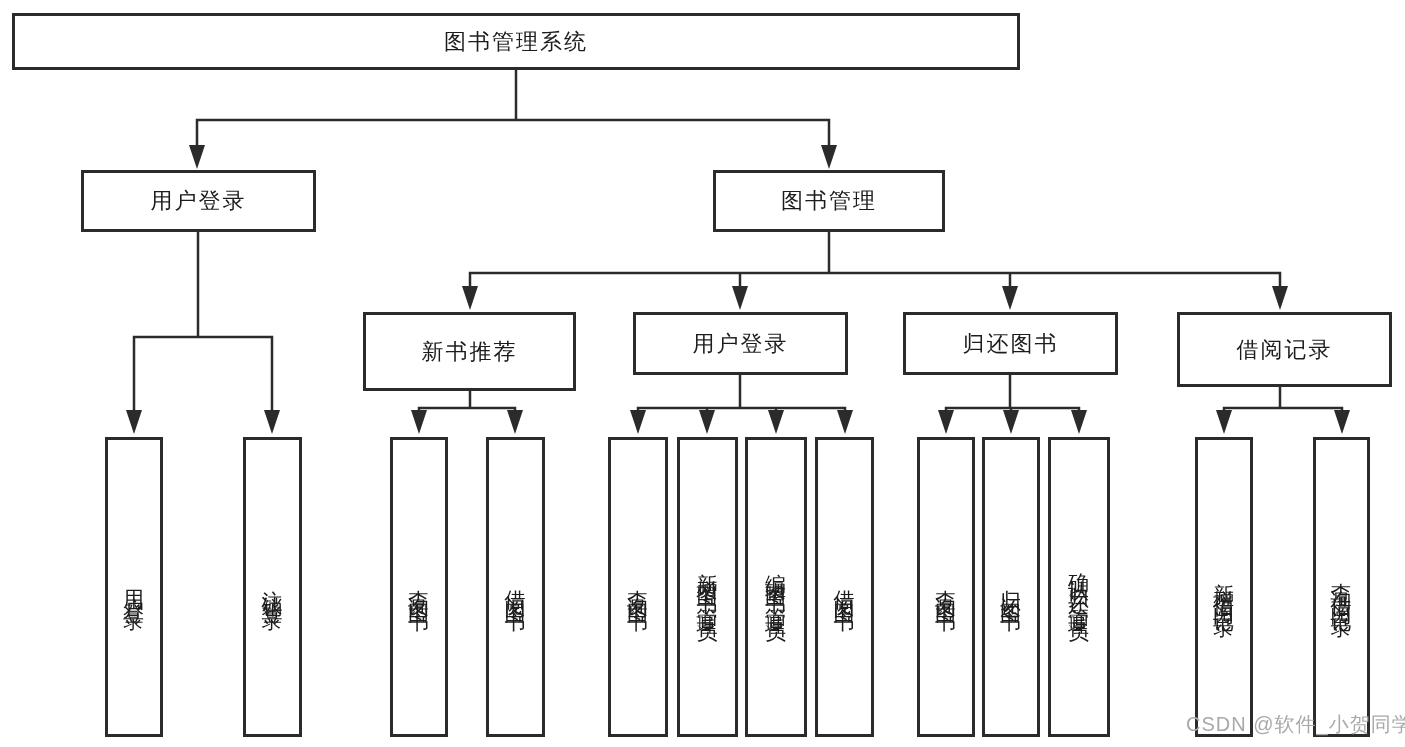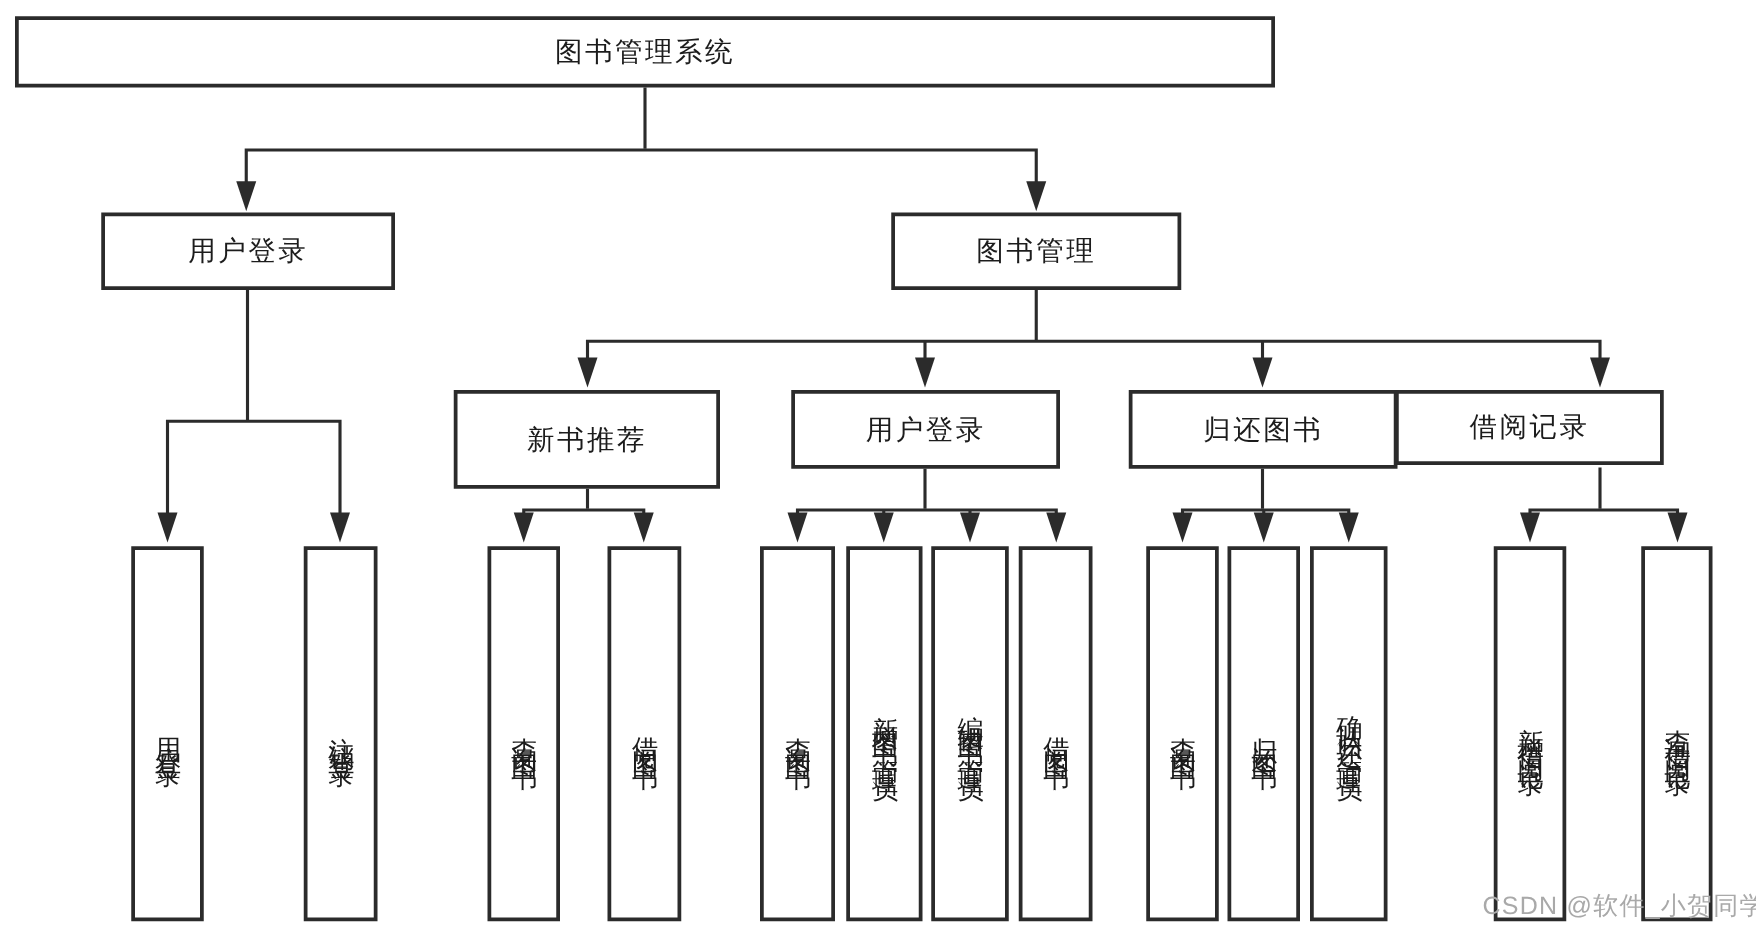--- a/index.html
+++ b/index.html
@@ -124,21 +124,21 @@
 
   <div class="node" style="left:363px;top:312px;width:213px;height:79px">
     <span>新书推荐</span>
   </div>
   <div class="node" style="left:633px;top:312px;width:215px;height:63px">
     <span>用户登录</span>
   </div>
   <div class="node" style="left:903px;top:312px;width:215px;height:63px">
     <span>归还图书</span>
   </div>
-  <div class="node" style="left:1116px;top:312px;width:215px;height:60px">
+  <div class="node" style="left:1177px;top:312px;width:215px;height:75px">
     <span>借阅记录</span>
   </div>
 
   <div class="leaf" style="left:105px;top:437px;width:58px;height:300px">
     <span>用户登录</span>
   </div>
   <div class="leaf" style="left:243px;top:437px;width:59px;height:300px">
     <span>注销登录</span>
   </div>
 

